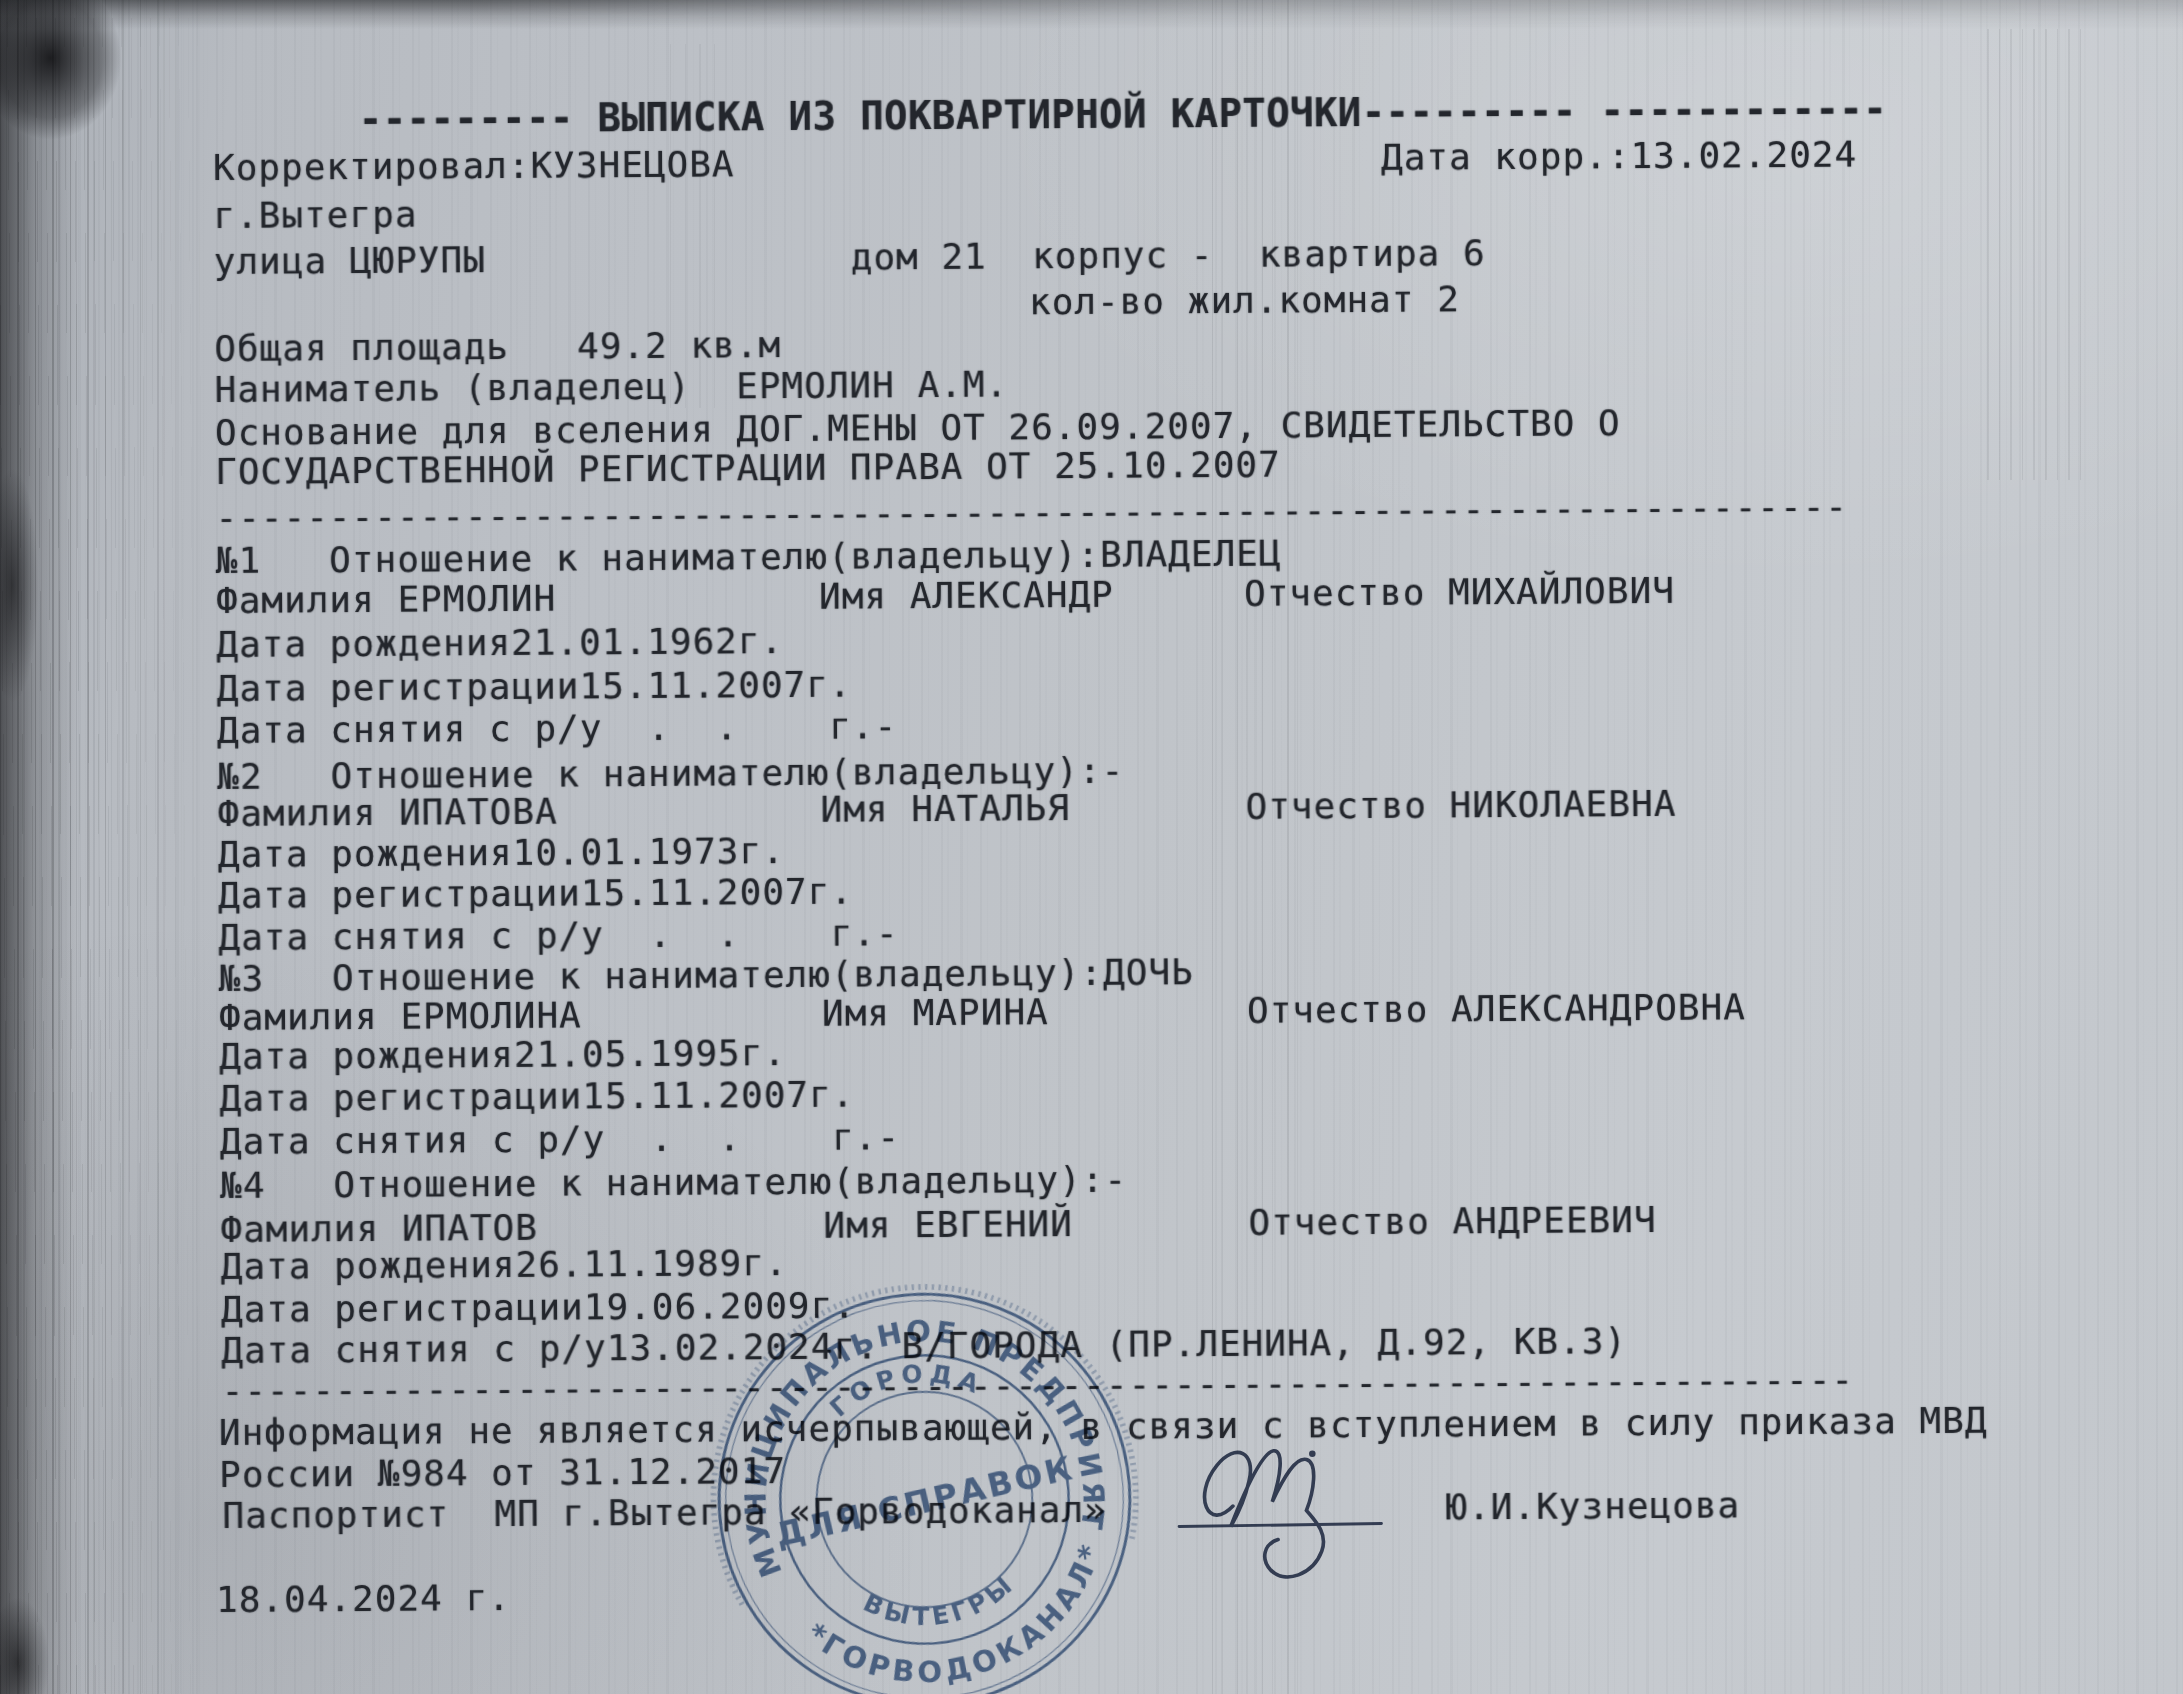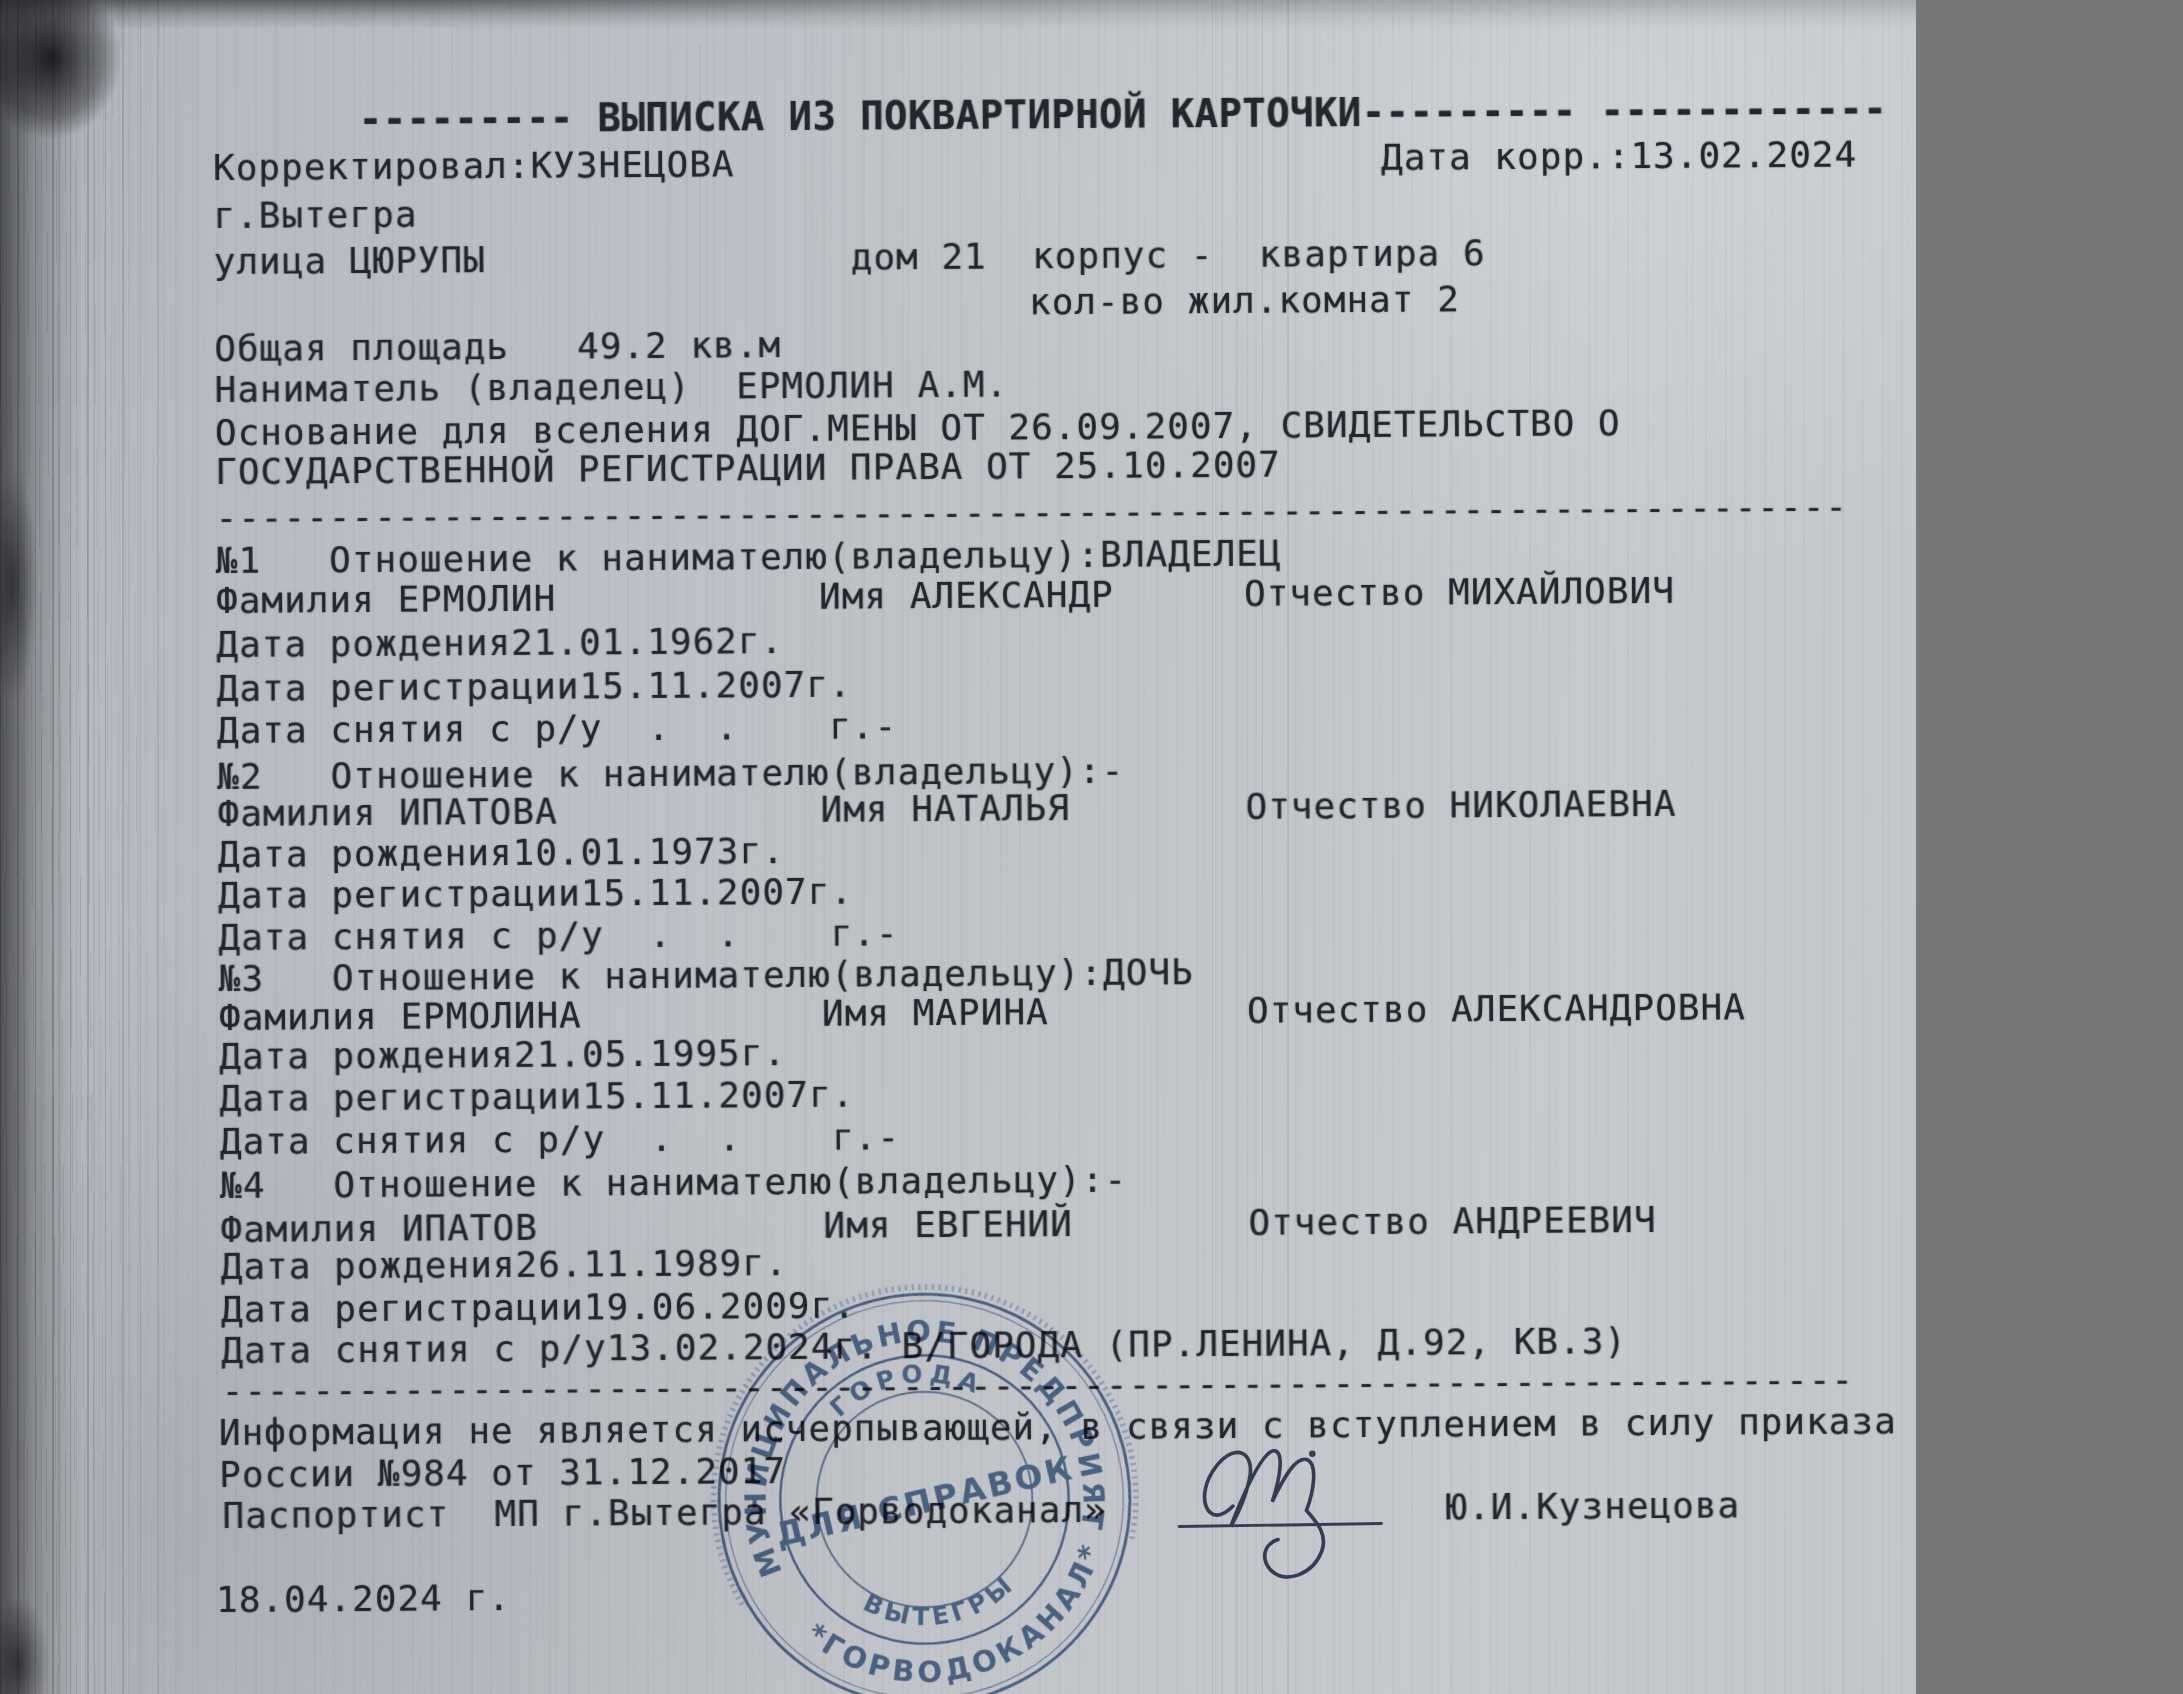--- a/index.html
+++ b/index.html
@@ -1,18 +1,18 @@
 <!DOCTYPE html>
 <html style="font-size:11.6px"><head>
 <meta charset="utf-8">
 <style>
   html,body{margin:0;padding:0;background:#777;}
   .page{
     position:relative;
-    width:1916px;height:1694px;
+    width:2183px;height:1694px;
     overflow:hidden;
     background:
       radial-gradient(1164px 655px at 82% 8%, rgba(255,255,255,.14), transparent 70%),
       radial-gradient(1019px 873px at 10% 90%, rgba(40,42,46,.10), transparent 70%),
       linear-gradient(100deg,#a9aeb5 0%,#b7bbc1 10%,#bcc0c6 28%,#c0c4c9 52%,#c6cacf 78%,#c3c7cc 100%);
     font-family:"DejaVu Sans Mono", monospace;
   }
   
   .grain{position:absolute;inset:0;
     background:repeating-linear-gradient(90deg, rgba(84,89,97,.05) 0 2.2px, transparent 2.2px 6.5px, rgba(120,125,132,.04) 6.5px 8px, transparent 8px 19.6px);

